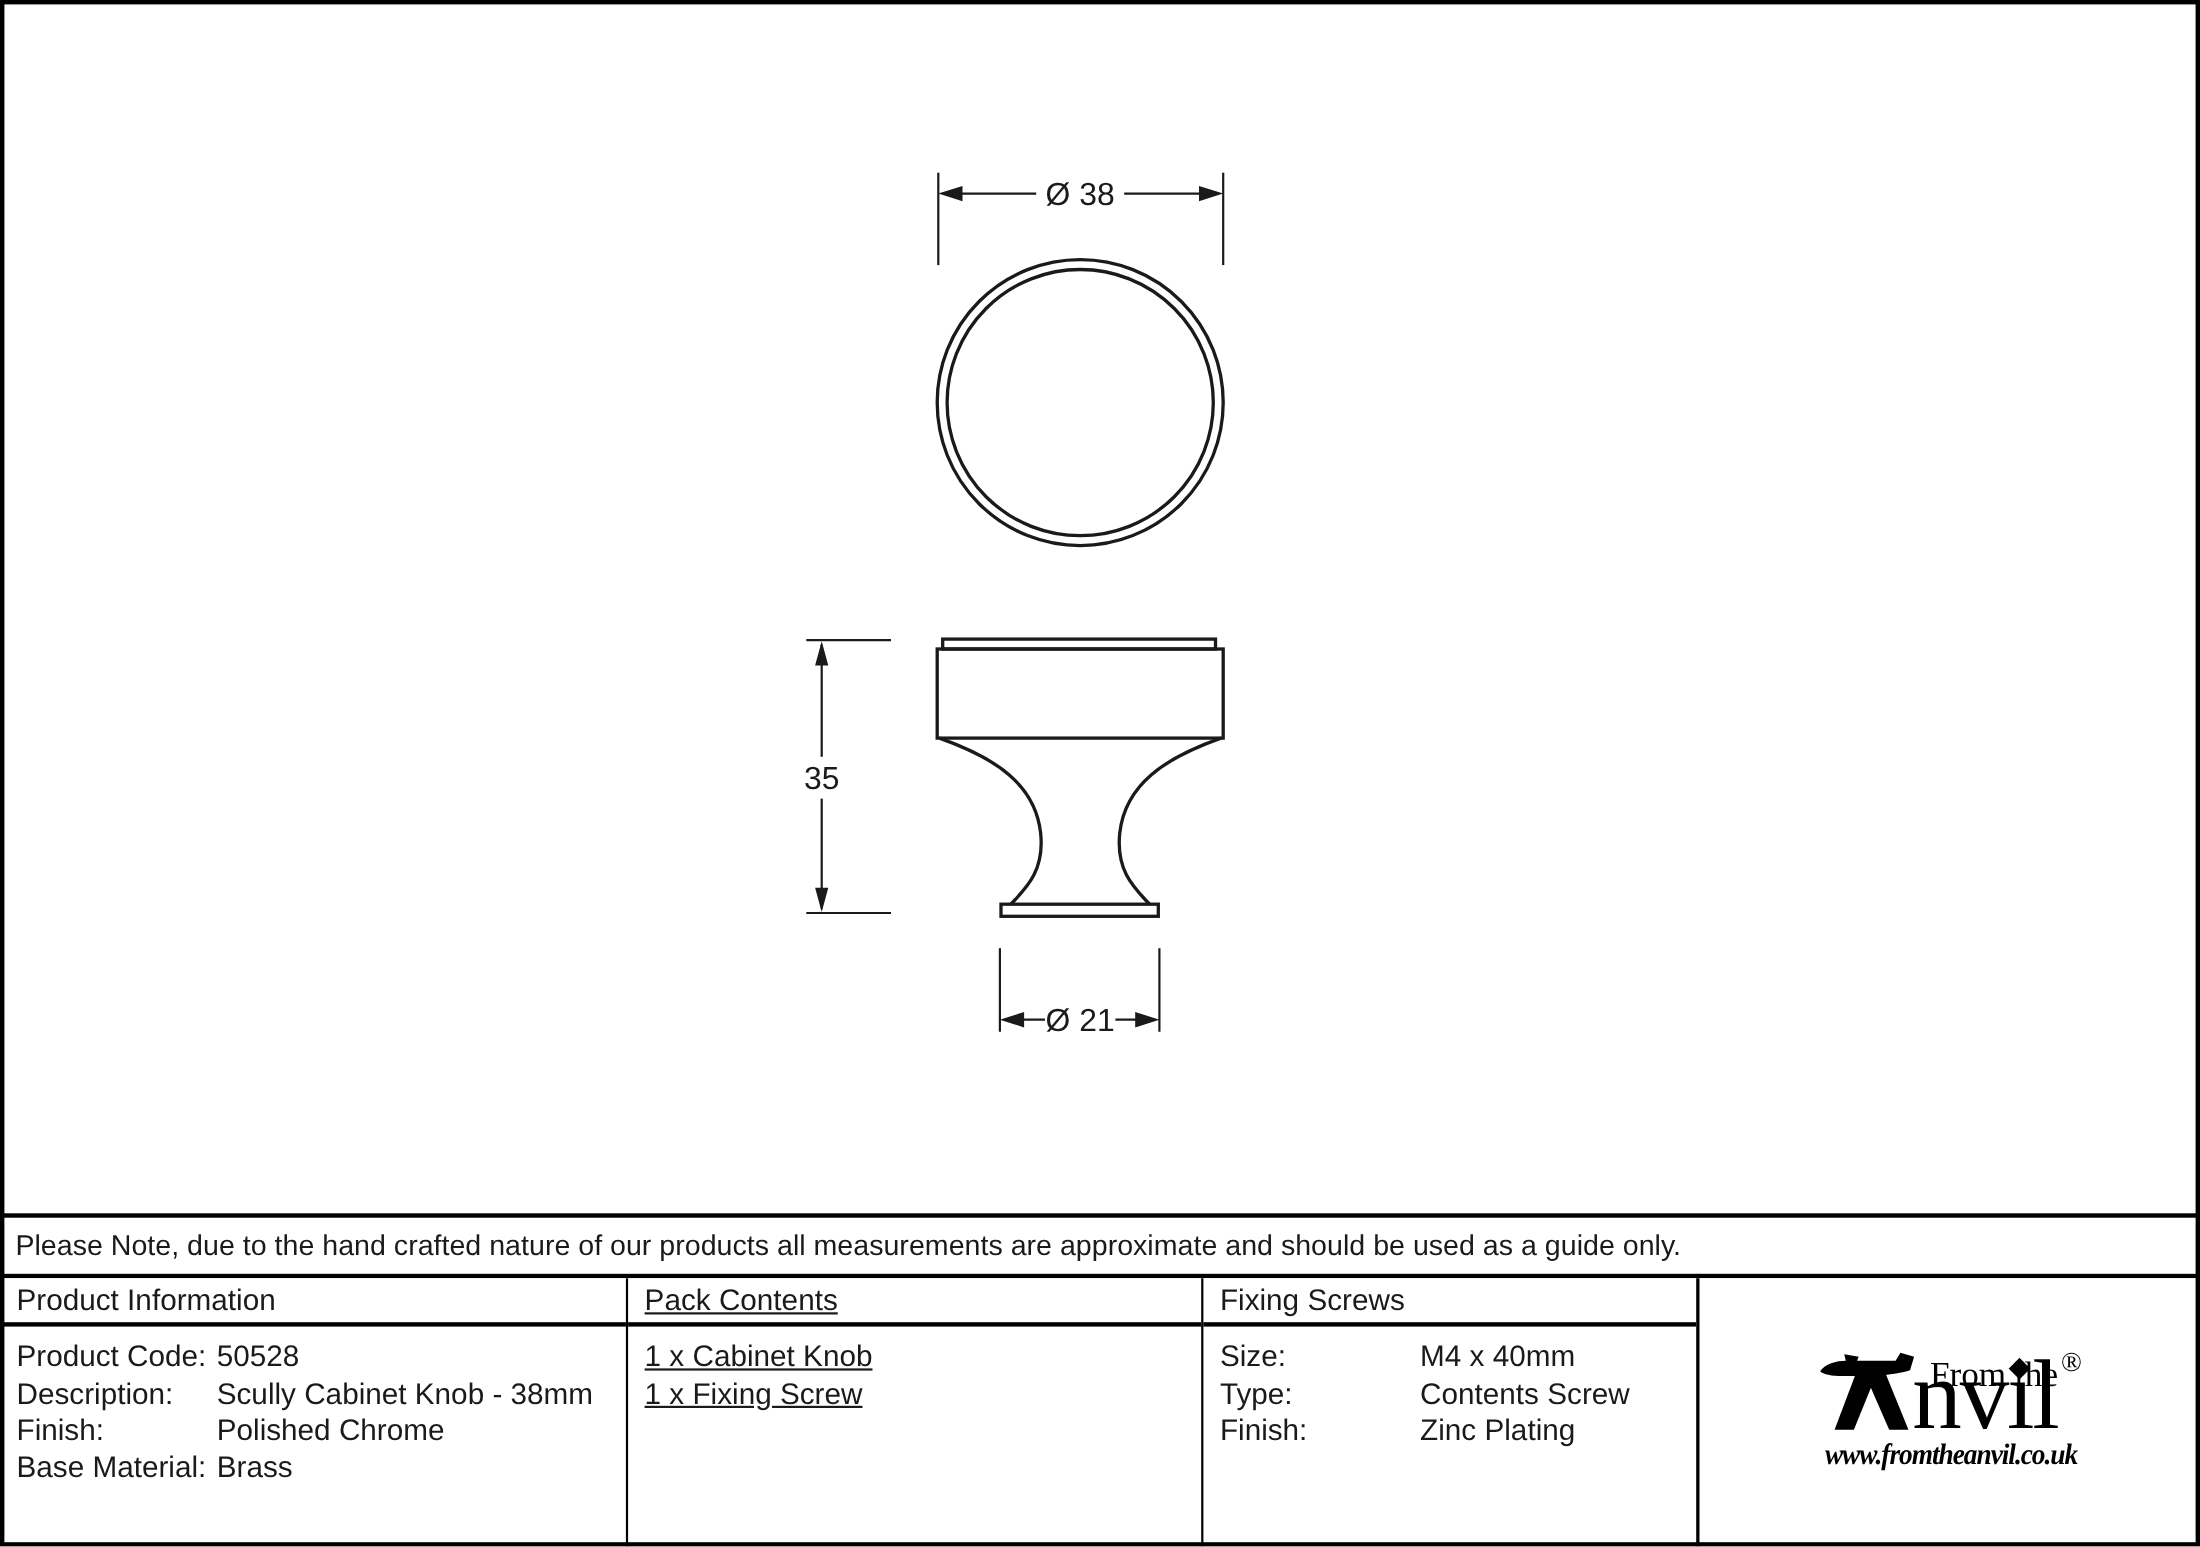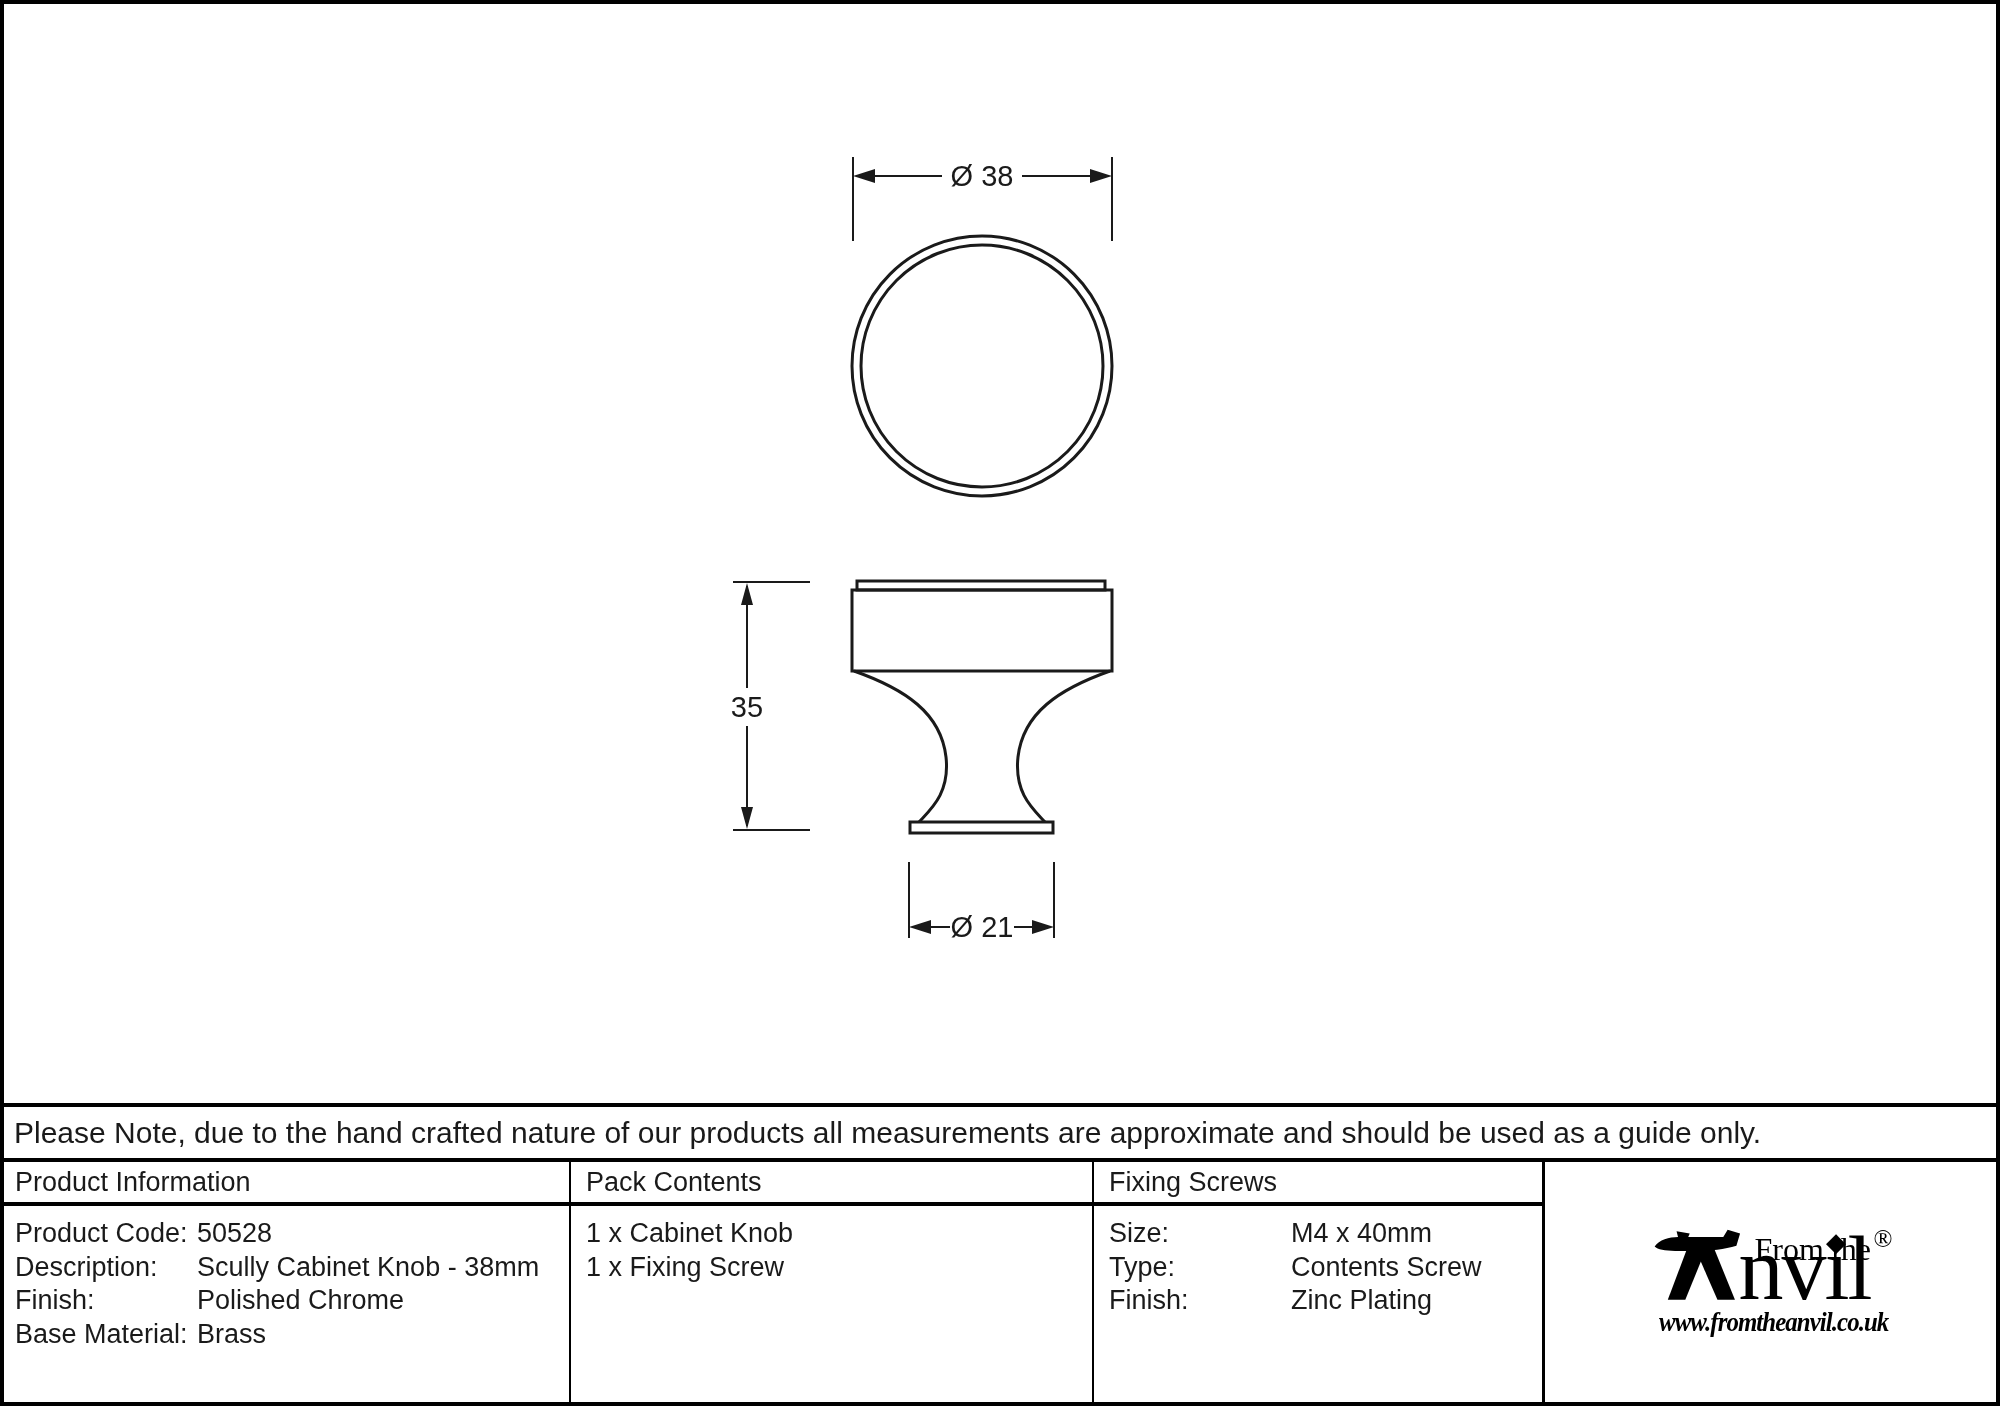--- a/index.html
+++ b/index.html
@@ -28,33 +28,33 @@
     font-size:29px;
     fill:#1a1a1a;
   }
   
   .note-bar {
     position:absolute; left:0; right:0; top:1103px; height:59px;
     border-top:4px solid #000;
     border-bottom:4px solid #000;
     display:flex; align-items:center;
     padding-left:14px;
-    font-size:30px;
+    font-size:26px;
     background:#fff;
   }
   
   .bottom-table {
     position:absolute; left:0; right:0; top:1162px; bottom:0;
     display:flex;
     background:#fff;
     justify-content:flex-end;
   }
   .col { height:100%; }
   .col-product  { width:571px;  border-right:2px solid #000; }
-  .col-pack     { width:523px;  border-right:2px solid #000; }
+  .col-pack     { width:523px;  border-right:2px solid #000;text-decoration:underline; }
   .col-screws   { width:451px;  border-right:3px solid #000; }
   .col-logo     { flex:1; display:flex; align-items:center; justify-content:center; }
   .col-header {
     height:44px;
     border-bottom:4px solid #000;
     display:flex; align-items:center;
     padding-left:15px;
     font-size:27px;
   }
   .col-body { padding:11px 0 0 15px; font-size:27px; }

